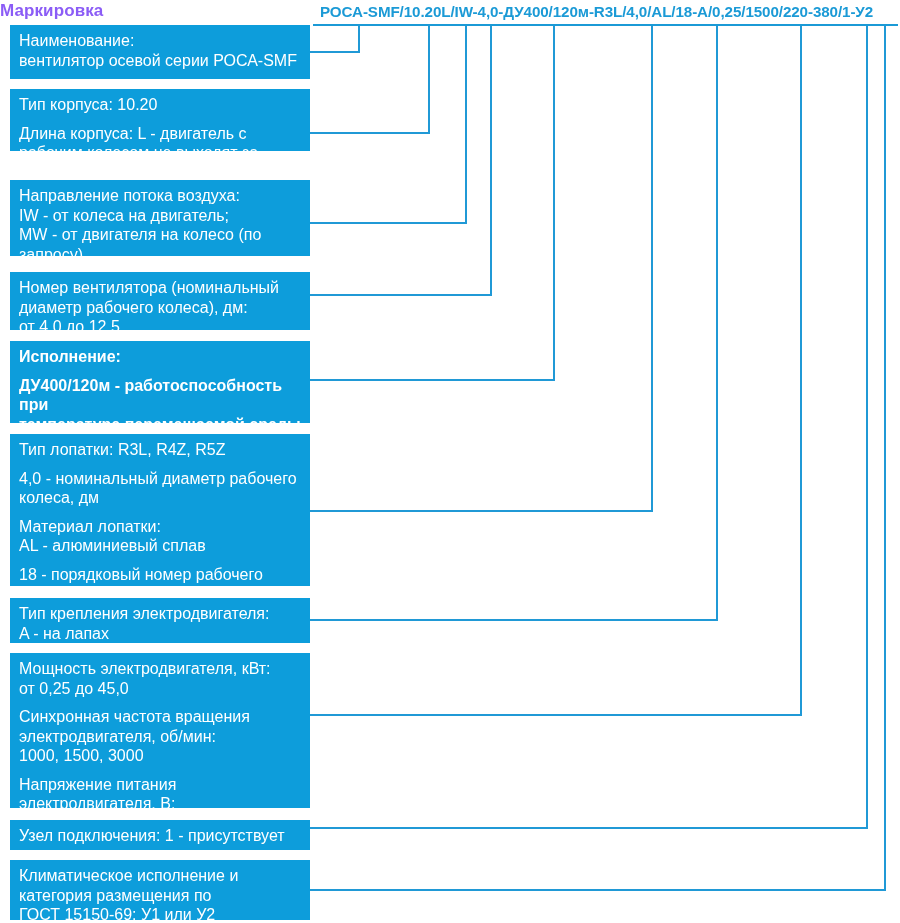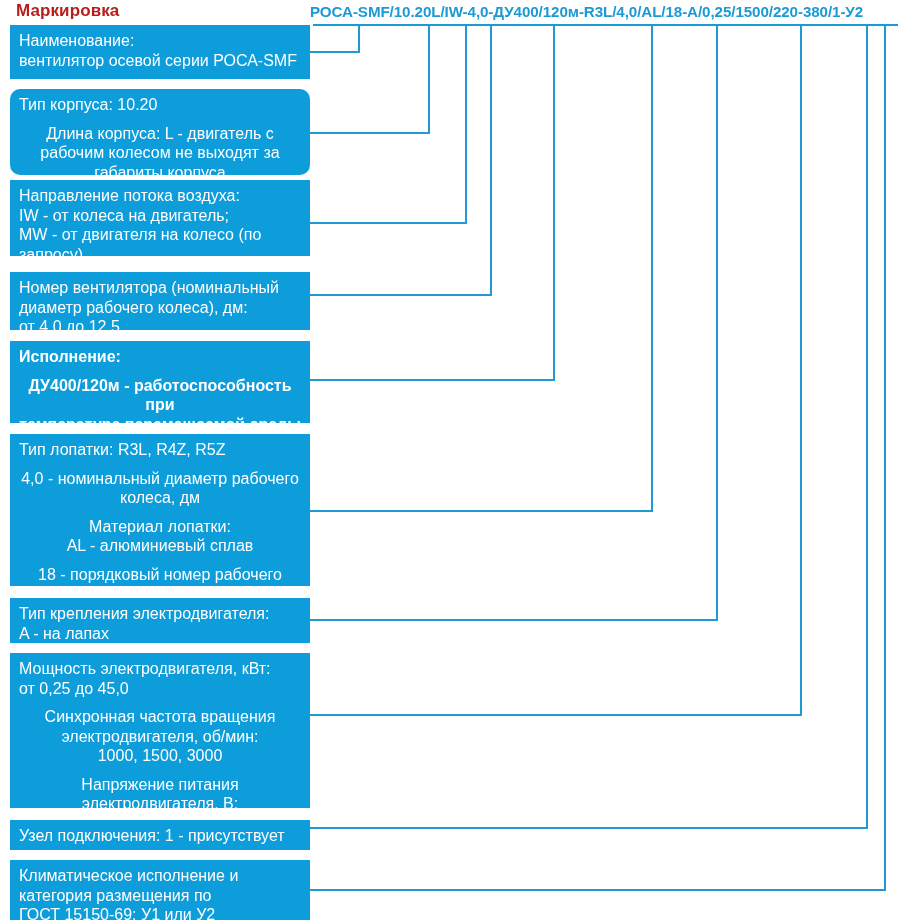--- a/index.html
+++ b/index.html
@@ -17,32 +17,32 @@
     position: relative;
     width: 900px;
     height: 923px;
     overflow: hidden;
     background: #ffffff;
   }
 
   
   .title {
     position: absolute;
-    left: 16px;
+    left: 0;
     top: 1px;
     font-size: 17px;
     font-weight: bold;
-    color: #b91c1c;
+    color: #8b5cf6;
     letter-spacing: 0.1px;
     white-space: nowrap;
   }
 
   .code-string {
     position: absolute;
-    left: 310px;
+    left: 320px;
     top: 3px;
     font-size: 15.2px;
     font-weight: bold;
     color: #1b9ad6;
     white-space: nowrap;
     letter-spacing: -0.1px;
   }
 
   
   .code-rule {
@@ -63,21 +63,20 @@
   }
   .block p {
     margin: 0;
     font-size: 16px;
     line-height: 19.5px;
     color: #ffffff;
     white-space: pre-line;
   }
   .block p + p {
     margin-top: 0;
-    text-align: center;
   }
   .block p.gap {
     margin-top: 9px;
   }
 
   
   .lead-h {
     position: absolute;
     height: 2px;
     background: #2099d6;
@@ -95,21 +94,21 @@
 
   <div class="title">Маркировка</div>
   <div class="code-string">РОСА-SMF/10.20L/IW-4,0-ДУ400/120м-R3L/4,0/AL/18-A/0,25/1500/220-380/1-У2</div>
   <div class="code-rule" style="left:313px; top:24px; width:585px;"></div>
 
   <div class="block" style="top:25px; height:54px;">
     <p>Наименование:
 вентилятор осевой серии РОСА-SMF</p>
   </div>
 
-  <div class="block" style="top:89px; height:86px;border-radius:10px;">
+  <div class="block" style="top:89px; height:62px;">
     <p>Тип корпуса: 10.20</p>
     <p class="gap">Длина корпуса: L - двигатель с
 рабочим колесом не выходят за
 габариты корпуса</p>
   </div>
 
   <div class="block" style="top:180px; height:76px;">
     <p>Направление потока воздуха:
 IW - от колеса на двигатель;
 MW - от двигателя на колесо (по

